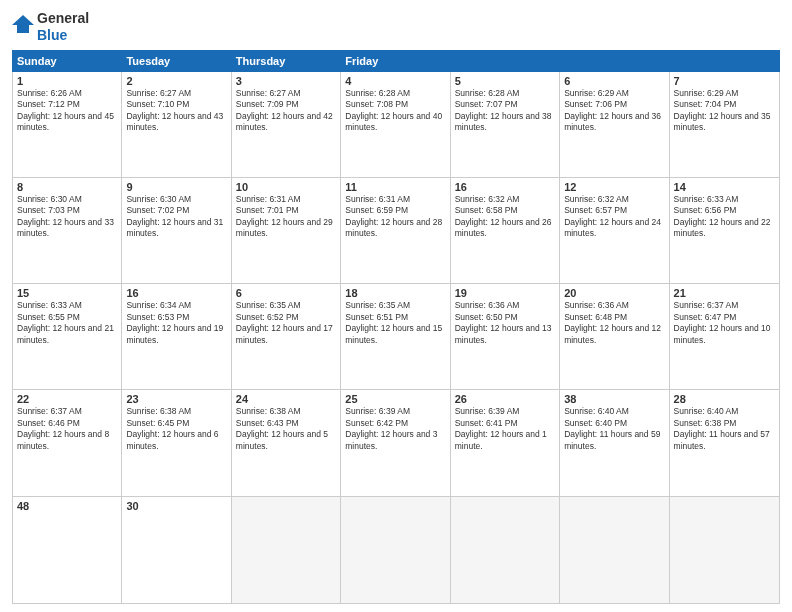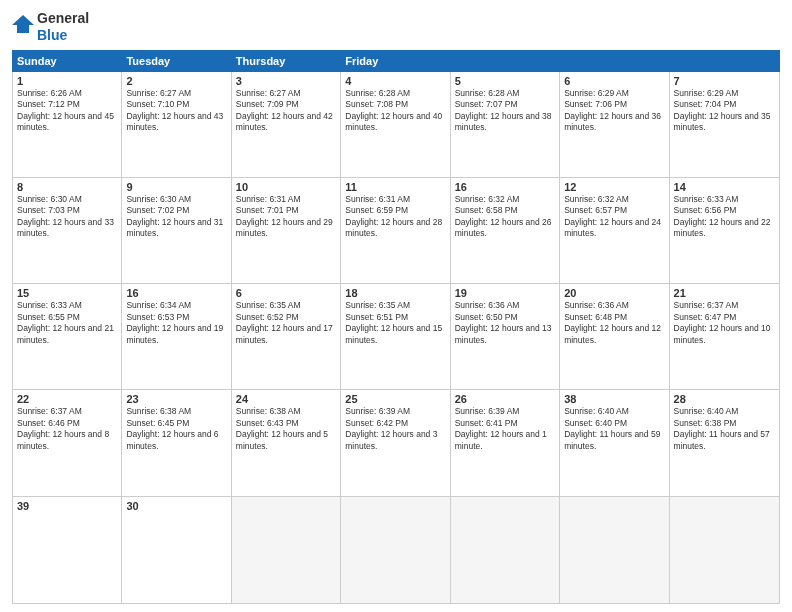--- a/index.html
+++ b/index.html
@@ -248,21 +248,21 @@
             <span class="day-num">38</span>
             <div class="sun-info">Sunrise: 6:40 AM<br>Sunset: 6:40 PM<br>Daylight: 11 hours and 59 minutes.</div>
           </div>
           <div class="cal-cell">
             <span class="day-num">28</span>
             <div class="sun-info">Sunrise: 6:40 AM<br>Sunset: 6:38 PM<br>Daylight: 11 hours and 57 minutes.</div>
           </div>
         </div>
         <div class="cal-row">
           <div class="cal-cell">
-            <span class="day-num">39</span>
+            <span class="day-num">48</span>
           </div>
           <div class="cal-cell">
             <span class="day-num">30</span>
           </div>
           <div class="cal-cell empty"></div>
           <div class="cal-cell empty"></div>
           <div class="cal-cell empty"></div>
           <div class="cal-cell empty"></div>
           <div class="cal-cell empty"></div>
         </div>

